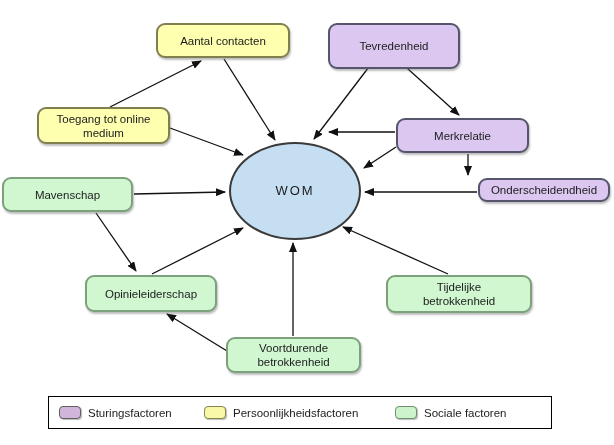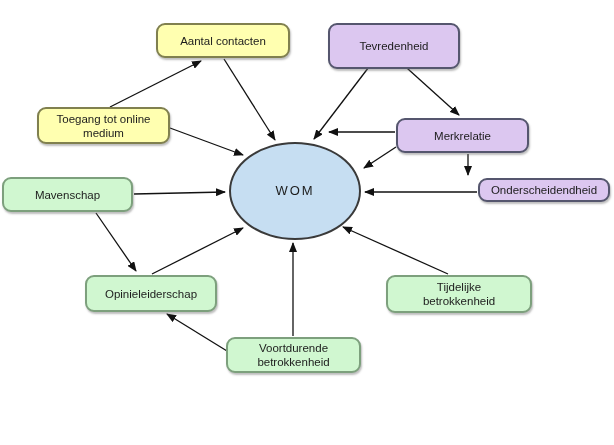--- a/index.html
+++ b/index.html
@@ -112,13 +112,29 @@
       <div class="node" style="left: 2px; top: 177px; width: 131px; height: 35px; background: rgb(208, 247, 208); border: 2px solid rgb(125, 160, 125);"><span>Mavenschap</span></div>
       <div class="node" style="left: 478px; top: 178px; width: 132px; height: 24px; background: rgb(220, 199, 240); border: 2px solid rgb(85, 86, 110);"><span>Onderscheidendheid</span></div>
       <div class="node ellipse" style="left: 229px; top: 142px; width: 132px; height: 98px; background: rgb(198, 222, 242); border: 2px solid rgb(58, 58, 58);"><span>WOM</span></div>
       <div class="node" style="left: 85px; top: 275px; width: 132px; height: 37px; background: rgb(208, 247, 208); border: 2px solid rgb(125, 160, 125);"><span>Opinieleiderschap</span></div>
       <div class="node" style="left: 386px; top: 275px; width: 146px; height: 38px; background: rgb(208, 247, 208); border: 2px solid rgb(125, 160, 125);"><span>Tijdelijke
 betrokkenheid</span></div>
       <div class="node" style="left: 226px; top: 337px; width: 135px; height: 36px; background: rgb(208, 247, 208); border: 2px solid rgb(125, 160, 125);"><span>Voortdurende
 betrokkenheid</span></div>
     </div>
 
+  <div class="legend">
+    <div id="legend-items">
+        <div class="legend-item" style="left: 10px;">
+          <span class="swatch" style="background: rgb(210, 181, 219); border: 1px solid rgb(95, 95, 95);"></span>
+          <span class="legend-label">Sturingsfactoren</span>
+        </div>
+        <div class="legend-item" style="left: 155px;">
+          <span class="swatch" style="background: rgb(248, 248, 168); border: 1px solid rgb(133, 133, 79);"></span>
+          <span class="legend-label">Persoonlijkheidsfactoren</span>
+        </div>
+        <div class="legend-item" style="left: 346px;">
+          <span class="swatch" style="background: rgb(204, 243, 204); border: 1px solid rgb(111, 143, 111);"></span>
+          <span class="legend-label">Sociale factoren</span>
+        </div>
+      </div>
+  </div>
 </div>
 
 </body></html>

